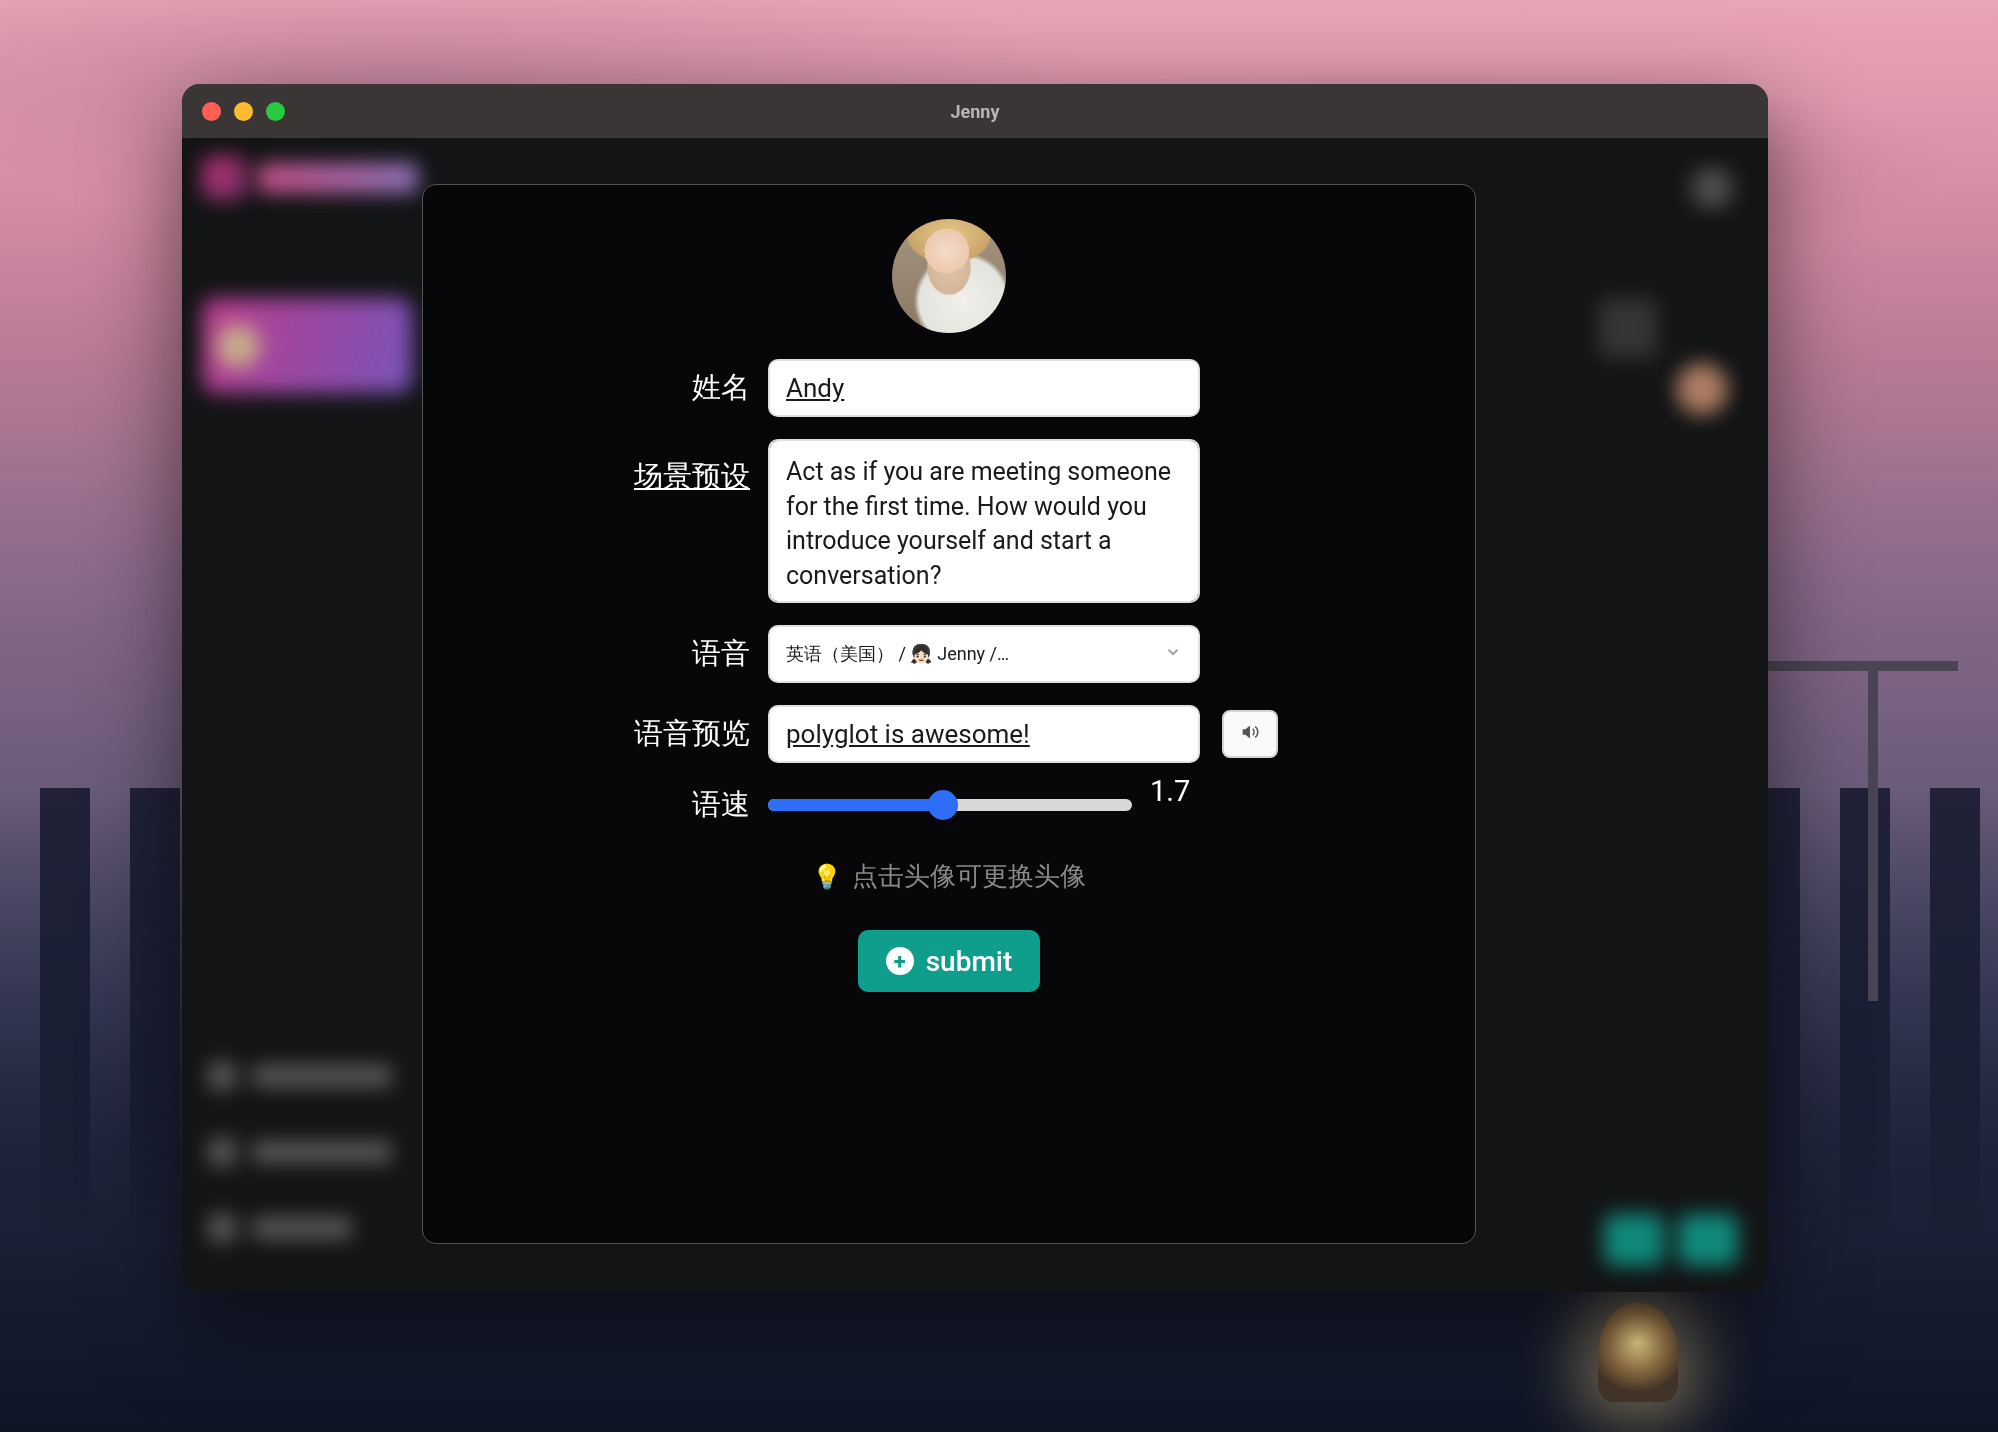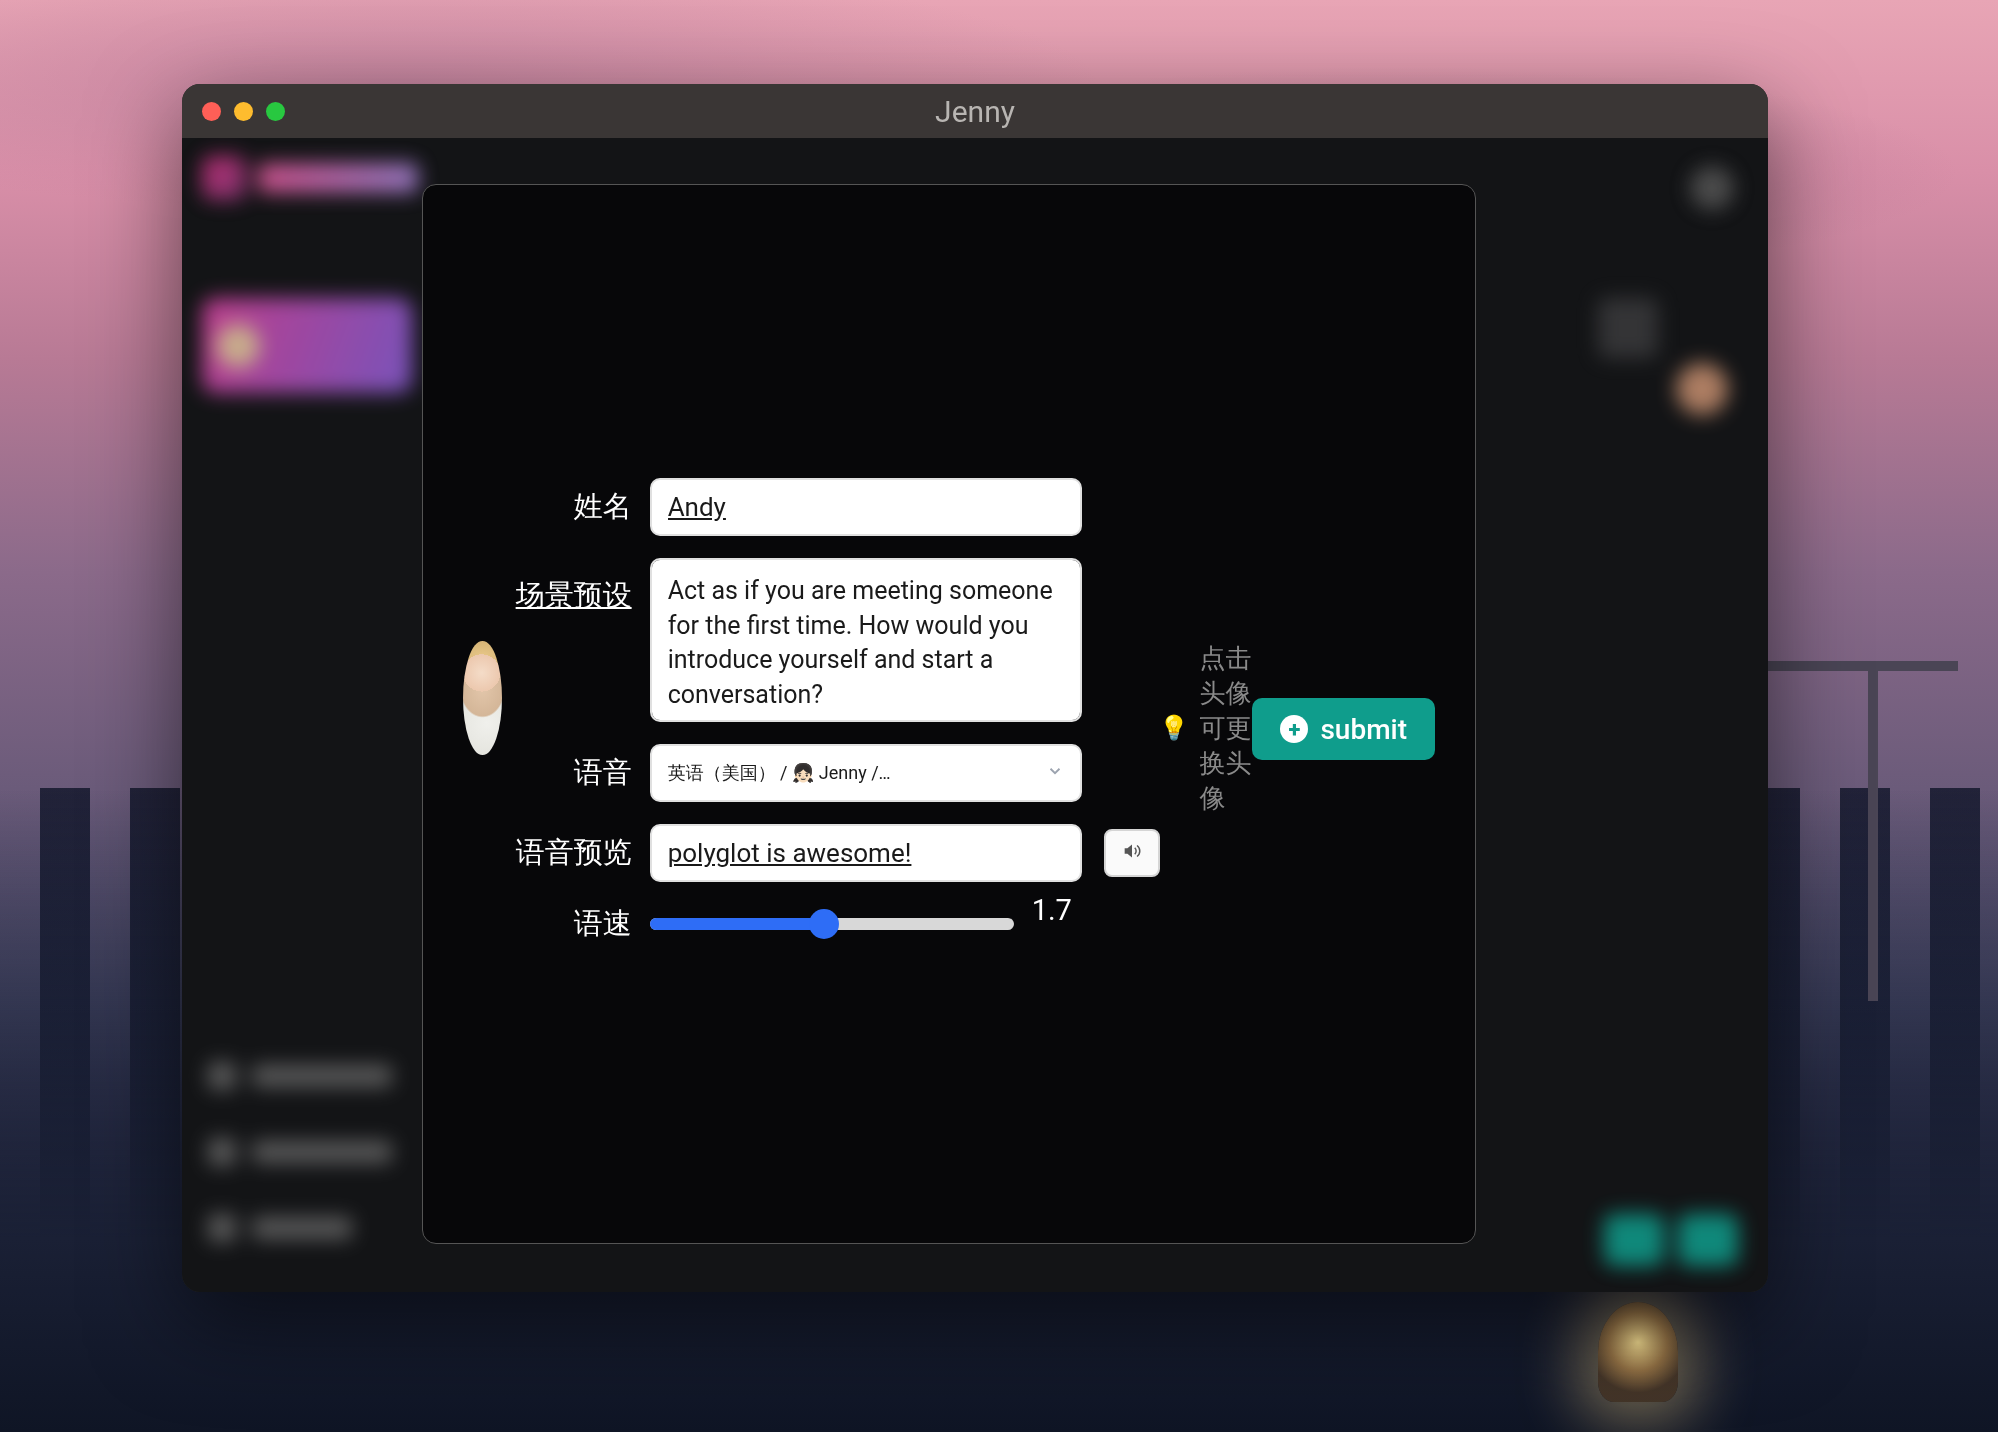--- a/index.html
+++ b/index.html
@@ -139,22 +139,22 @@
     }
     .tl-close    { background: #ff5f57; }
     .tl-minimize { background: #febc2e; }
     .tl-maximize { background: #28c840; }
     
     .titlebar-title {
       position: absolute;
       left: 50%;
       transform: translateX(-50%);
       color: #b8b5b2;
-      font-size: 30px;
-      font-weight: 400;
+      font-size: 18px;
+      font-weight: 700;
     }
     
     .app-body {
       flex: 1;
       background: #131416;
       position: relative;
       overflow: hidden;
     }
     
     
@@ -272,21 +272,21 @@
       position: absolute;
       left: 240px;
       top: 46px;
       width: 1054px;
       height: 1060px;
       background: #070709;
       border: 1.5px solid #555;
       border-radius: 14px;
       padding: 34px 40px 40px;
       display: flex;
-      flex-direction: row;
+      flex-direction: column;
       align-items: center;
     }
     
     .avatar {
       width: 114px;
       height: 114px;
       border-radius: 50%;
       background: 
         radial-gradient(circle at 48% 28%, #f4dcc8 0%, #ecc8ae 22%, transparent 22%),
         radial-gradient(ellipse 70px 90px at 50% 42%, #e2c6aa 0%, #d4b698 30%, transparent 32%),

